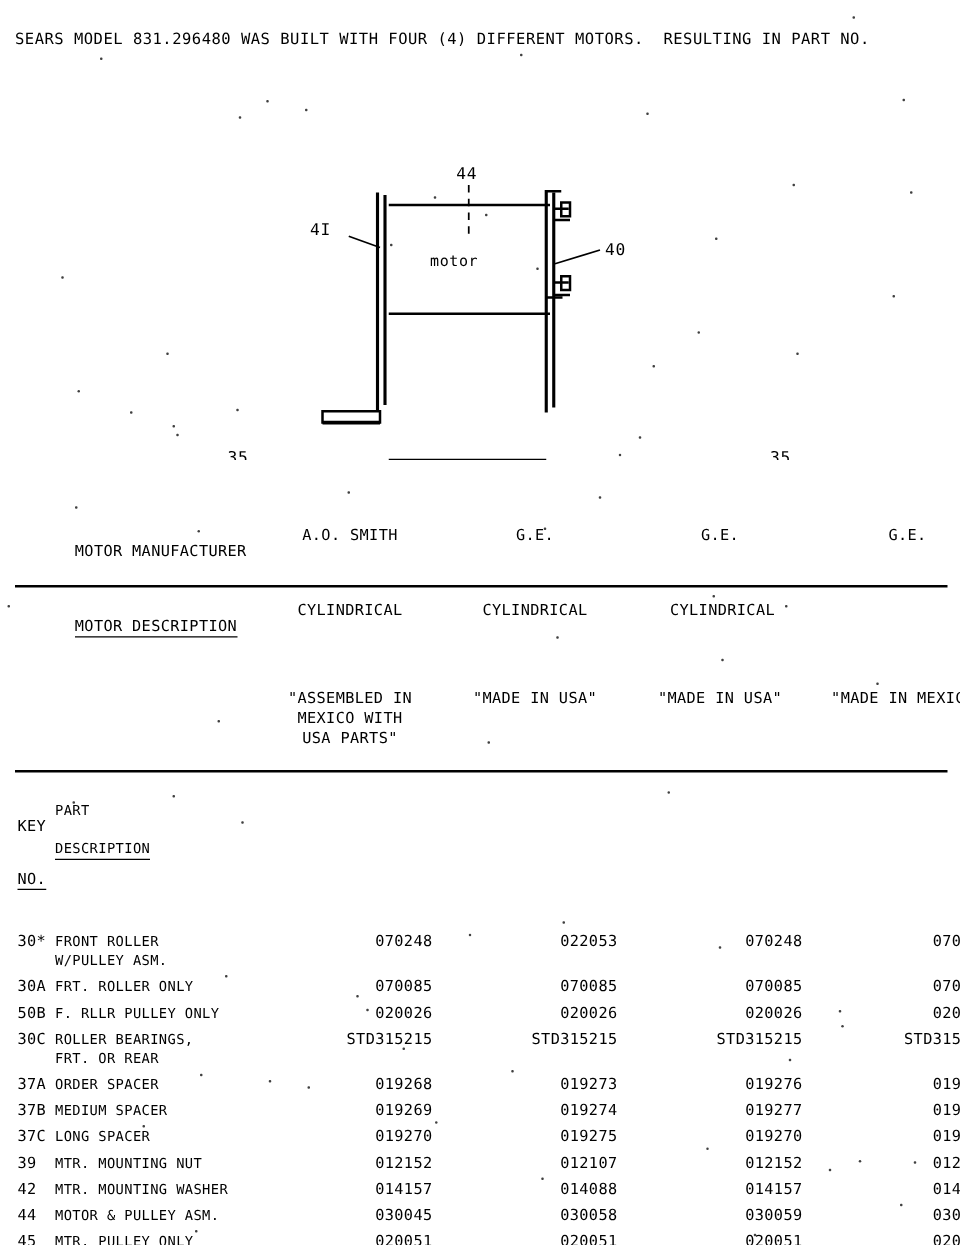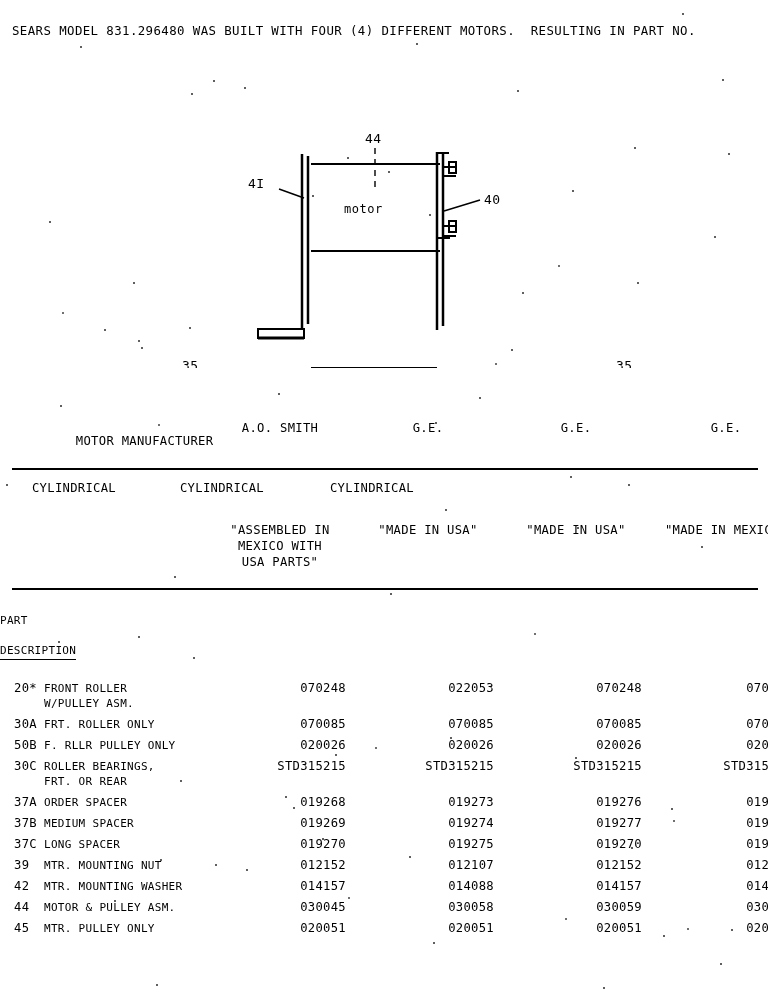--- a/index.html
+++ b/index.html
@@ -95,21 +95,21 @@
     white-space: pre-line;
     line-height: 15px;
     padding-right: 8px;
   }
   .c-val.last { flex: 0 0 152px; width: 152px; padding-right: 10px; }
 
   
   .hdr-label {
     width: 206px;
     flex: 0 0 206px;
-    padding-left: 30px;
+    padding-left: 14px;
     box-sizing: border-box;
     font-size: 12.2px;
     letter-spacing: 0.3px;
   }
   .hdr-col {
     flex: 0 0 148px;
     width: 148px;
     box-sizing: border-box;
     text-align: center;
     font-size: 12.2px;
@@ -228,20 +228,23 @@
     <div class="hdr-col">G.E.</div>
     <div class="hdr-col">G.E.</div>
     <div class="hdr-col last">G.E.</div>
   </div>
 
   <div class="gap6"></div>
   <div class="rule"></div>
   <div class="gap10"></div>
 
   <div class="cellrow row">
+    <div class="hdr-label">
+      <span class="uline">MOTOR DESCRIPTION</span>
+    </div>
     <div class="hdr-col">CYLINDRICAL</div>
     <div class="hdr-col">CYLINDRICAL</div>
     <div class="hdr-col last">CYLINDRICAL</div>
   </div>
 
   <div class="gap26"></div>
 
   <div class="cellrow row">
     <div class="hdr-label"></div>
     <div class="hdr-col">"ASSEMBLED IN
@@ -250,34 +253,38 @@
     <div class="hdr-col">"MADE IN USA"</div>
     <div class="hdr-col">"MADE IN USA"</div>
     <div class="hdr-col last">"MADE IN MEXICO"</div>
   </div>
 
   <div class="gap18"></div>
   <div class="rule"></div>
   <div class="gap8"></div>
 
   <div class="cellrow row">
+    <div class="c-key">
+      <div>KEY</div>
+      <div><span class="uline">NO.</span></div>
+    </div>
     <div class="c-desc">
       <div>PART</div>
       <div><span class="uline">DESCRIPTION</span></div>
     </div>
     <div class="c-val"></div>
     <div class="c-val"></div>
     <div class="c-val"></div>
     <div class="c-val last"></div>
   </div>
 
   <div class="gap6"></div>
 
   <div id="rows">
-      <div class="cellrow row"><div class="c-key">20*</div><div class="c-desc">FRONT ROLLER
+      <div class="cellrow row"><div class="c-key">30*</div><div class="c-desc">FRONT ROLLER
 W/PULLEY ASM.</div><div class="c-val">070248</div><div class="c-val">022053</div><div class="c-val">070248</div><div class="c-val last">070248</div></div>
       <div class="gap6"></div>
       <div class="cellrow row"><div class="c-key">30A</div><div class="c-desc">FRT. ROLLER ONLY</div><div class="c-val">070085</div><div class="c-val">070085</div><div class="c-val">070085</div><div class="c-val last">070085</div></div>
       <div class="gap6"></div>
       <div class="cellrow row"><div class="c-key">50B</div><div class="c-desc">F. RLLR PULLEY ONLY</div><div class="c-val">020026</div><div class="c-val">020026</div><div class="c-val">020026</div><div class="c-val last">020026</div></div>
       <div class="gap6"></div>
       <div class="cellrow row"><div class="c-key">30C</div><div class="c-desc">ROLLER BEARINGS,
 FRT. OR REAR</div><div class="c-val">STD315215</div><div class="c-val">STD315215</div><div class="c-val">STD315215</div><div class="c-val last">STD315215</div></div>
       <div class="gap6"></div>
       <div class="cellrow row"><div class="c-key">37A</div><div class="c-desc">ORDER SPACER</div><div class="c-val">019268</div><div class="c-val">019273</div><div class="c-val">019276</div><div class="c-val last">019268</div></div>

